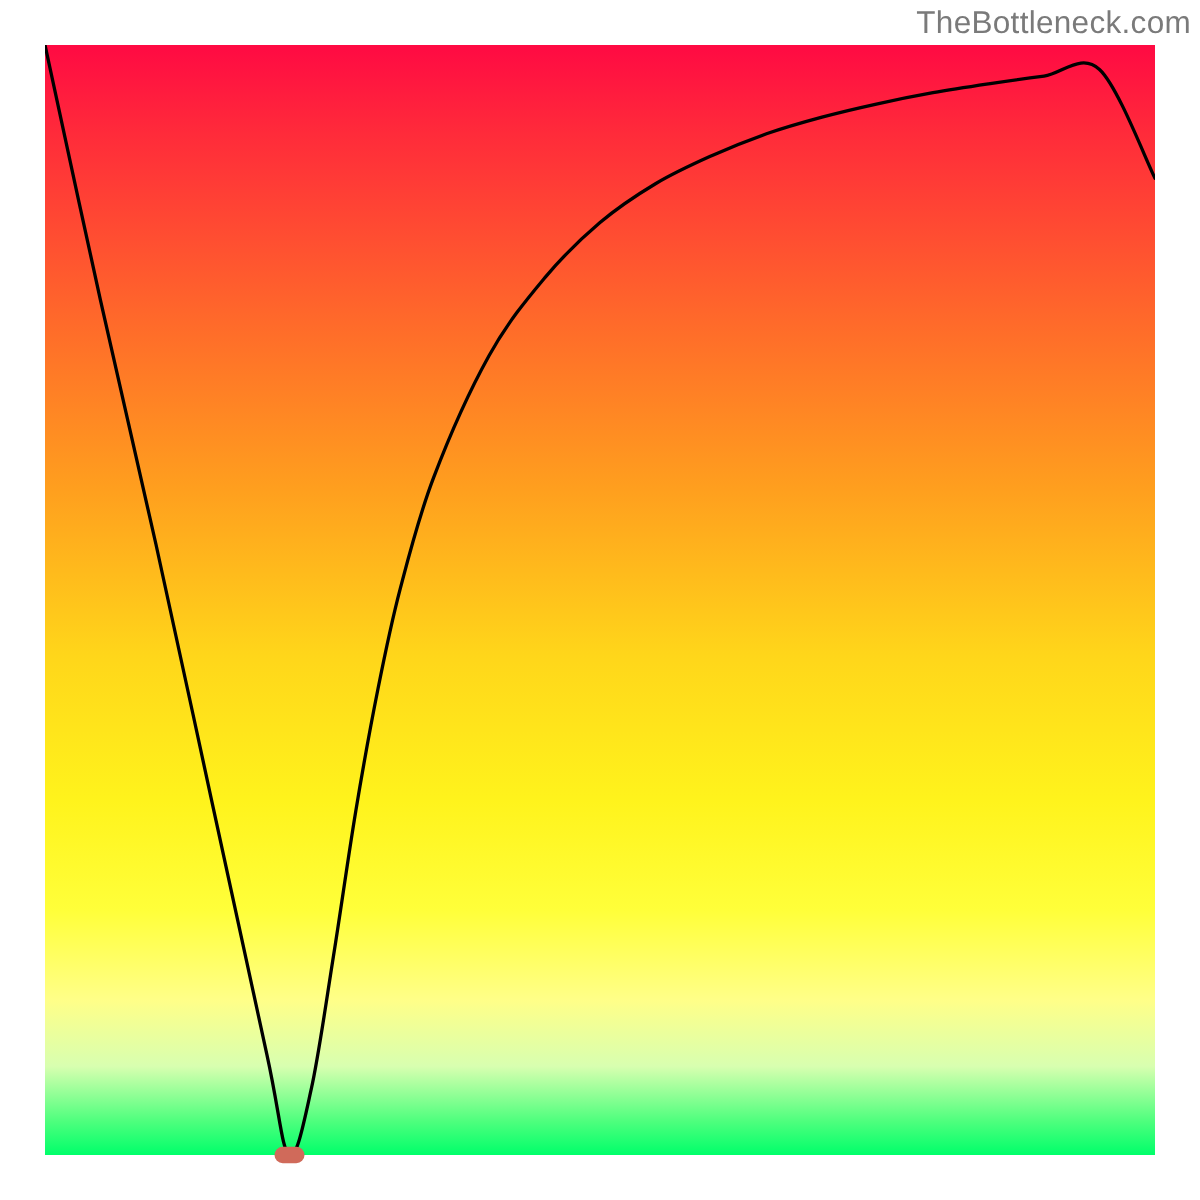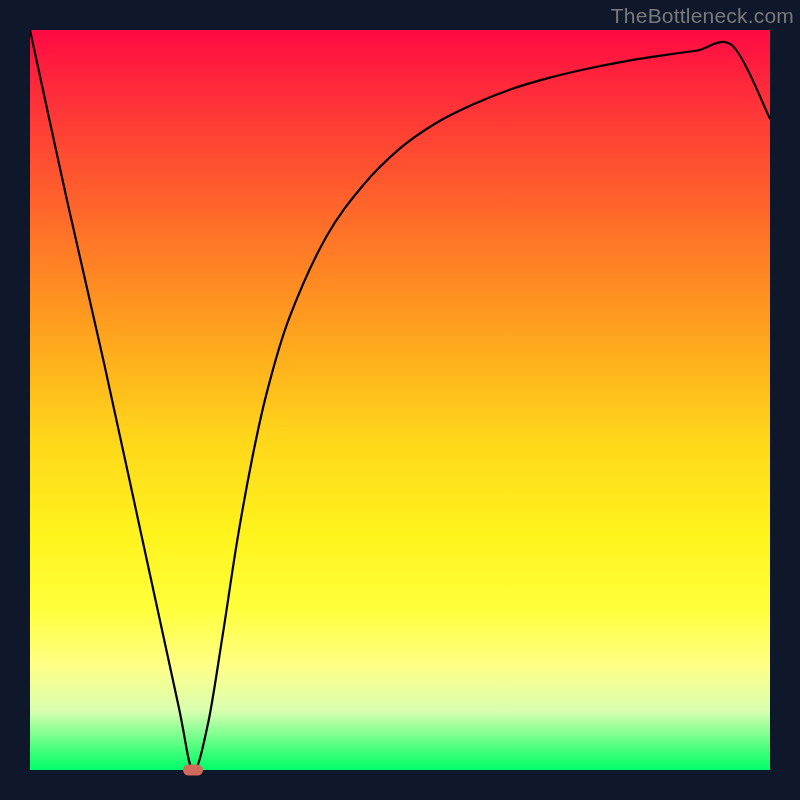--- a/index.html
+++ b/index.html
@@ -8,21 +8,21 @@
     width: 800px;
     height: 800px;
     overflow: hidden;
     background: #000;
     font-family: Arial, Helvetica, sans-serif;
   }
   .frame {
     position: relative;
     width: 800px;
     height: 800px;
-    background: #0f172a;
+    background: #ffffff;
   }
   .plot {
     position: absolute;
     left: 30px;
     top: 30px;
     width: 740px;
     height: 740px;
     background: linear-gradient(
       to bottom,
       #ff0a43 0%,

